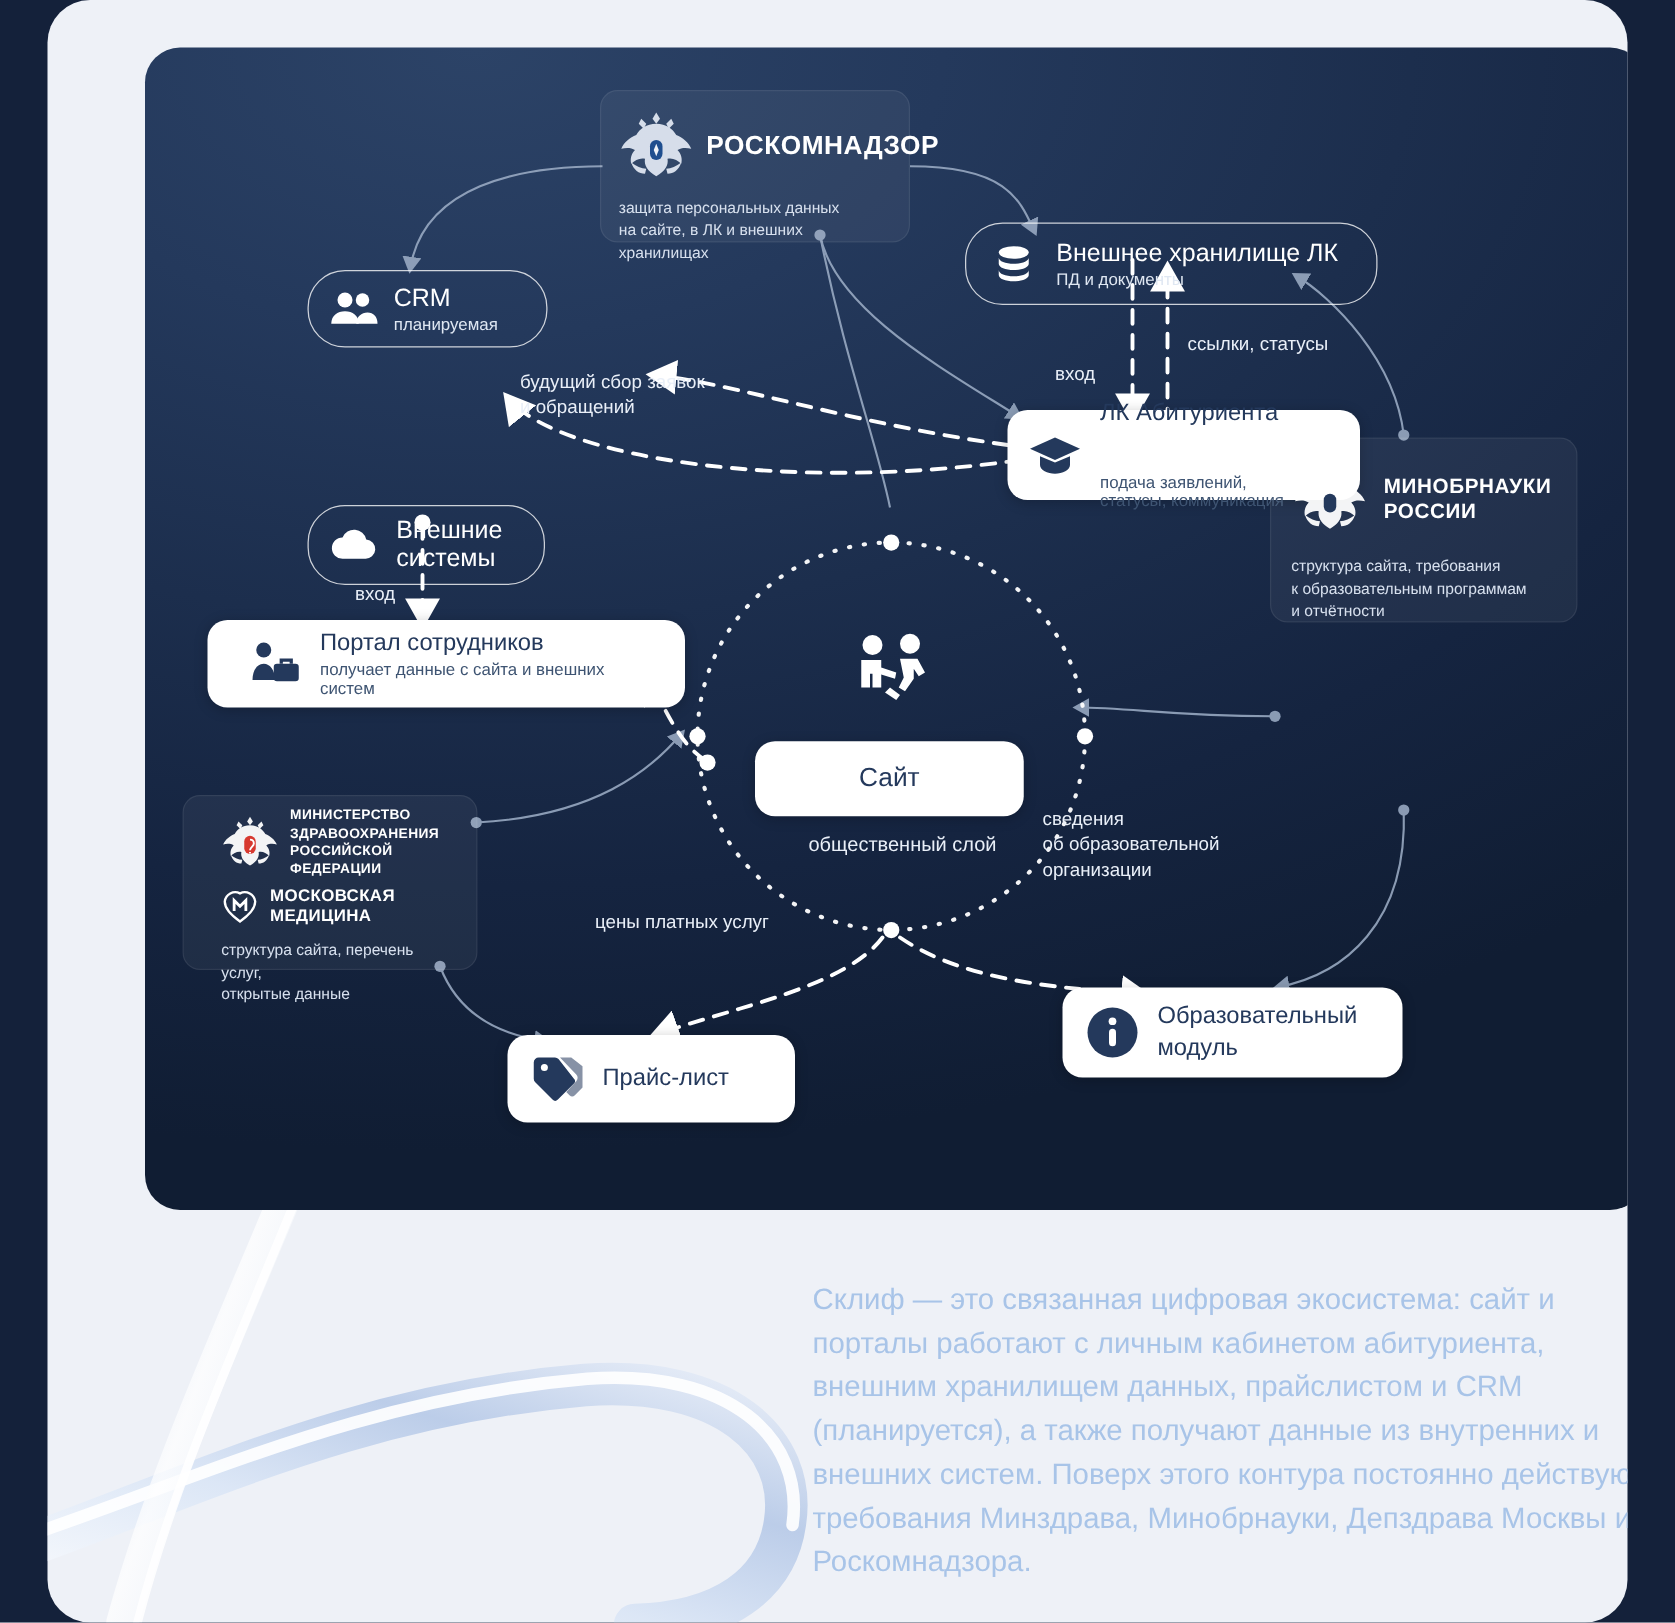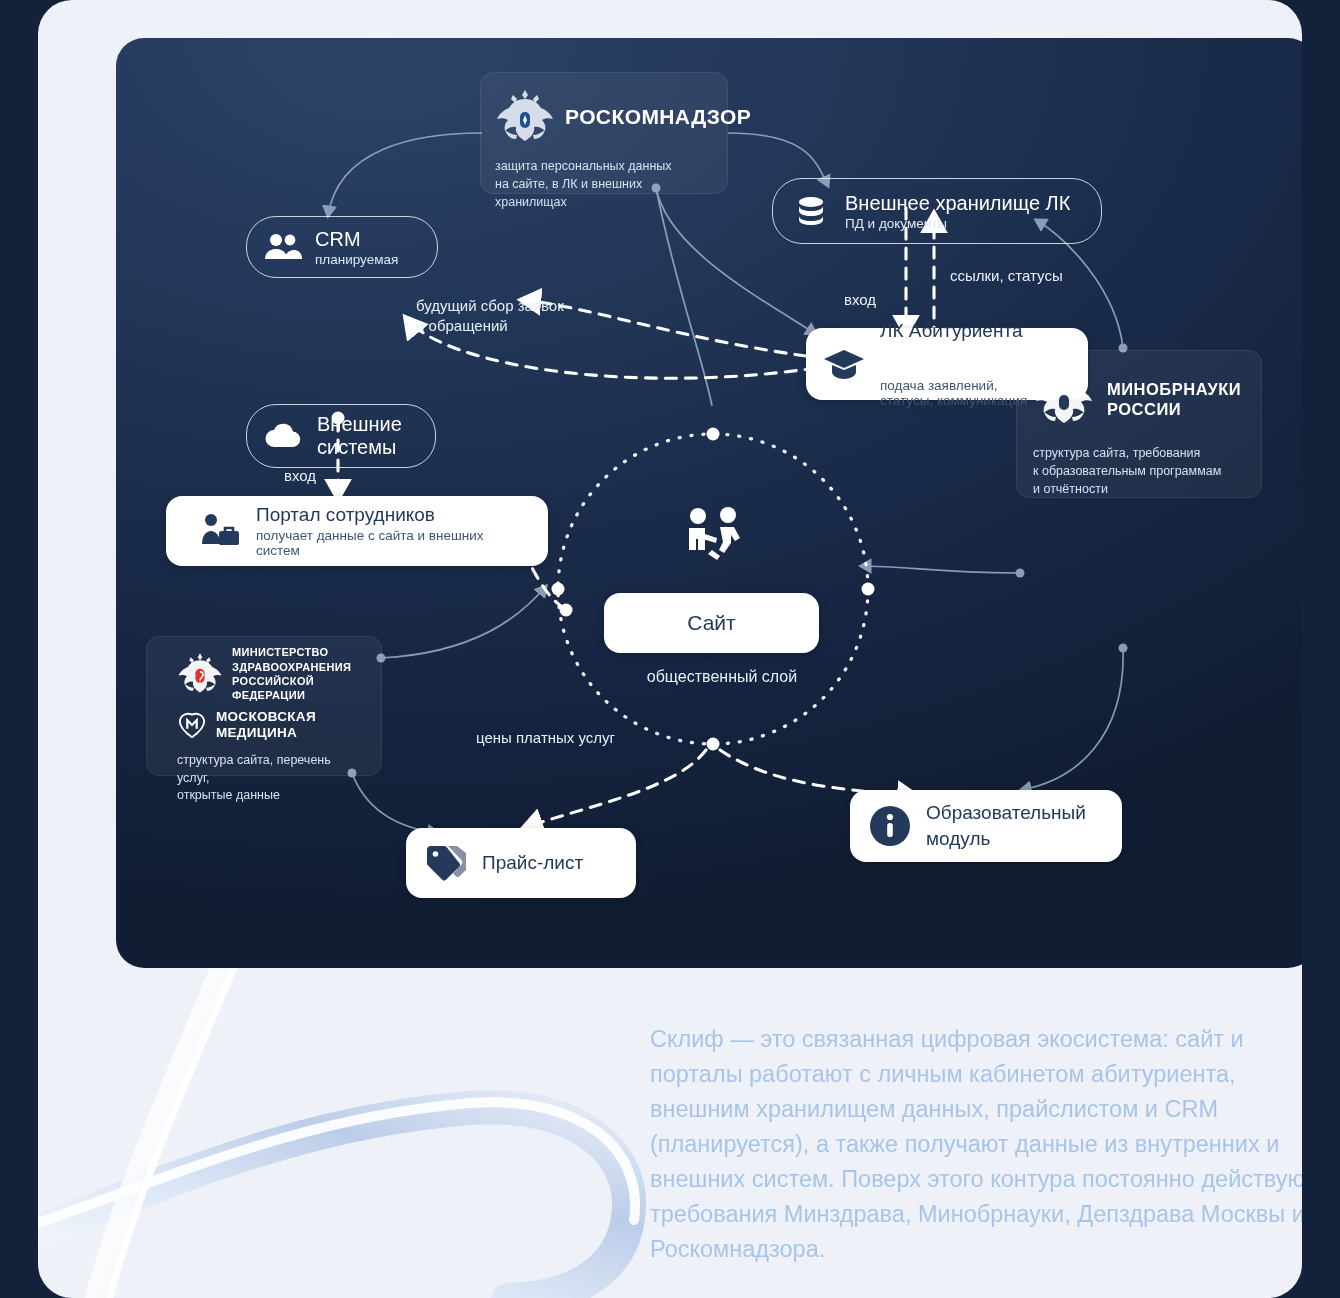--- a/index.html
+++ b/index.html
@@ -350,19 +350,22 @@
         <span class="title" style="font-size:21px;">Сайт</span>
       </div>
       <div class="ring-cap" style="left:516px;top:630px;width:180px;text-align:center;">общественный слой</div>
 
       <div class="elabel" style="left:300px;top:258px;white-space:pre-line;">будущий сбор заявок
 и обращений</div>
       <div class="elabel" style="left:728px;top:252px;">вход</div>
       <div class="elabel" style="left:834px;top:228px;">ссылки, статусы</div>
       <div class="elabel" style="left:168px;top:428px;">вход</div>
       <div class="elabel" style="left:360px;top:690px;">цены платных услуг</div>
+      <div class="elabel" style="left:718px;top:608px;white-space:pre-line;">сведения
+об образовательной
+организации</div>
 
     </div>
 
     <div class="blurb">Склиф — это связанная цифровая экосистема: сайт и порталы работают с личным кабинетом абитуриента, внешним хранилищем данных, прайслистом и CRM (планируется), а также получают данные из внутренних и внешних систем. Поверх этого контура постоянно действуют требования Минздрава, Минобрнауки, Депздрава Москвы и Роскомнадзора.</div>
 
   </div>
 </div>
 
 </body></html>

